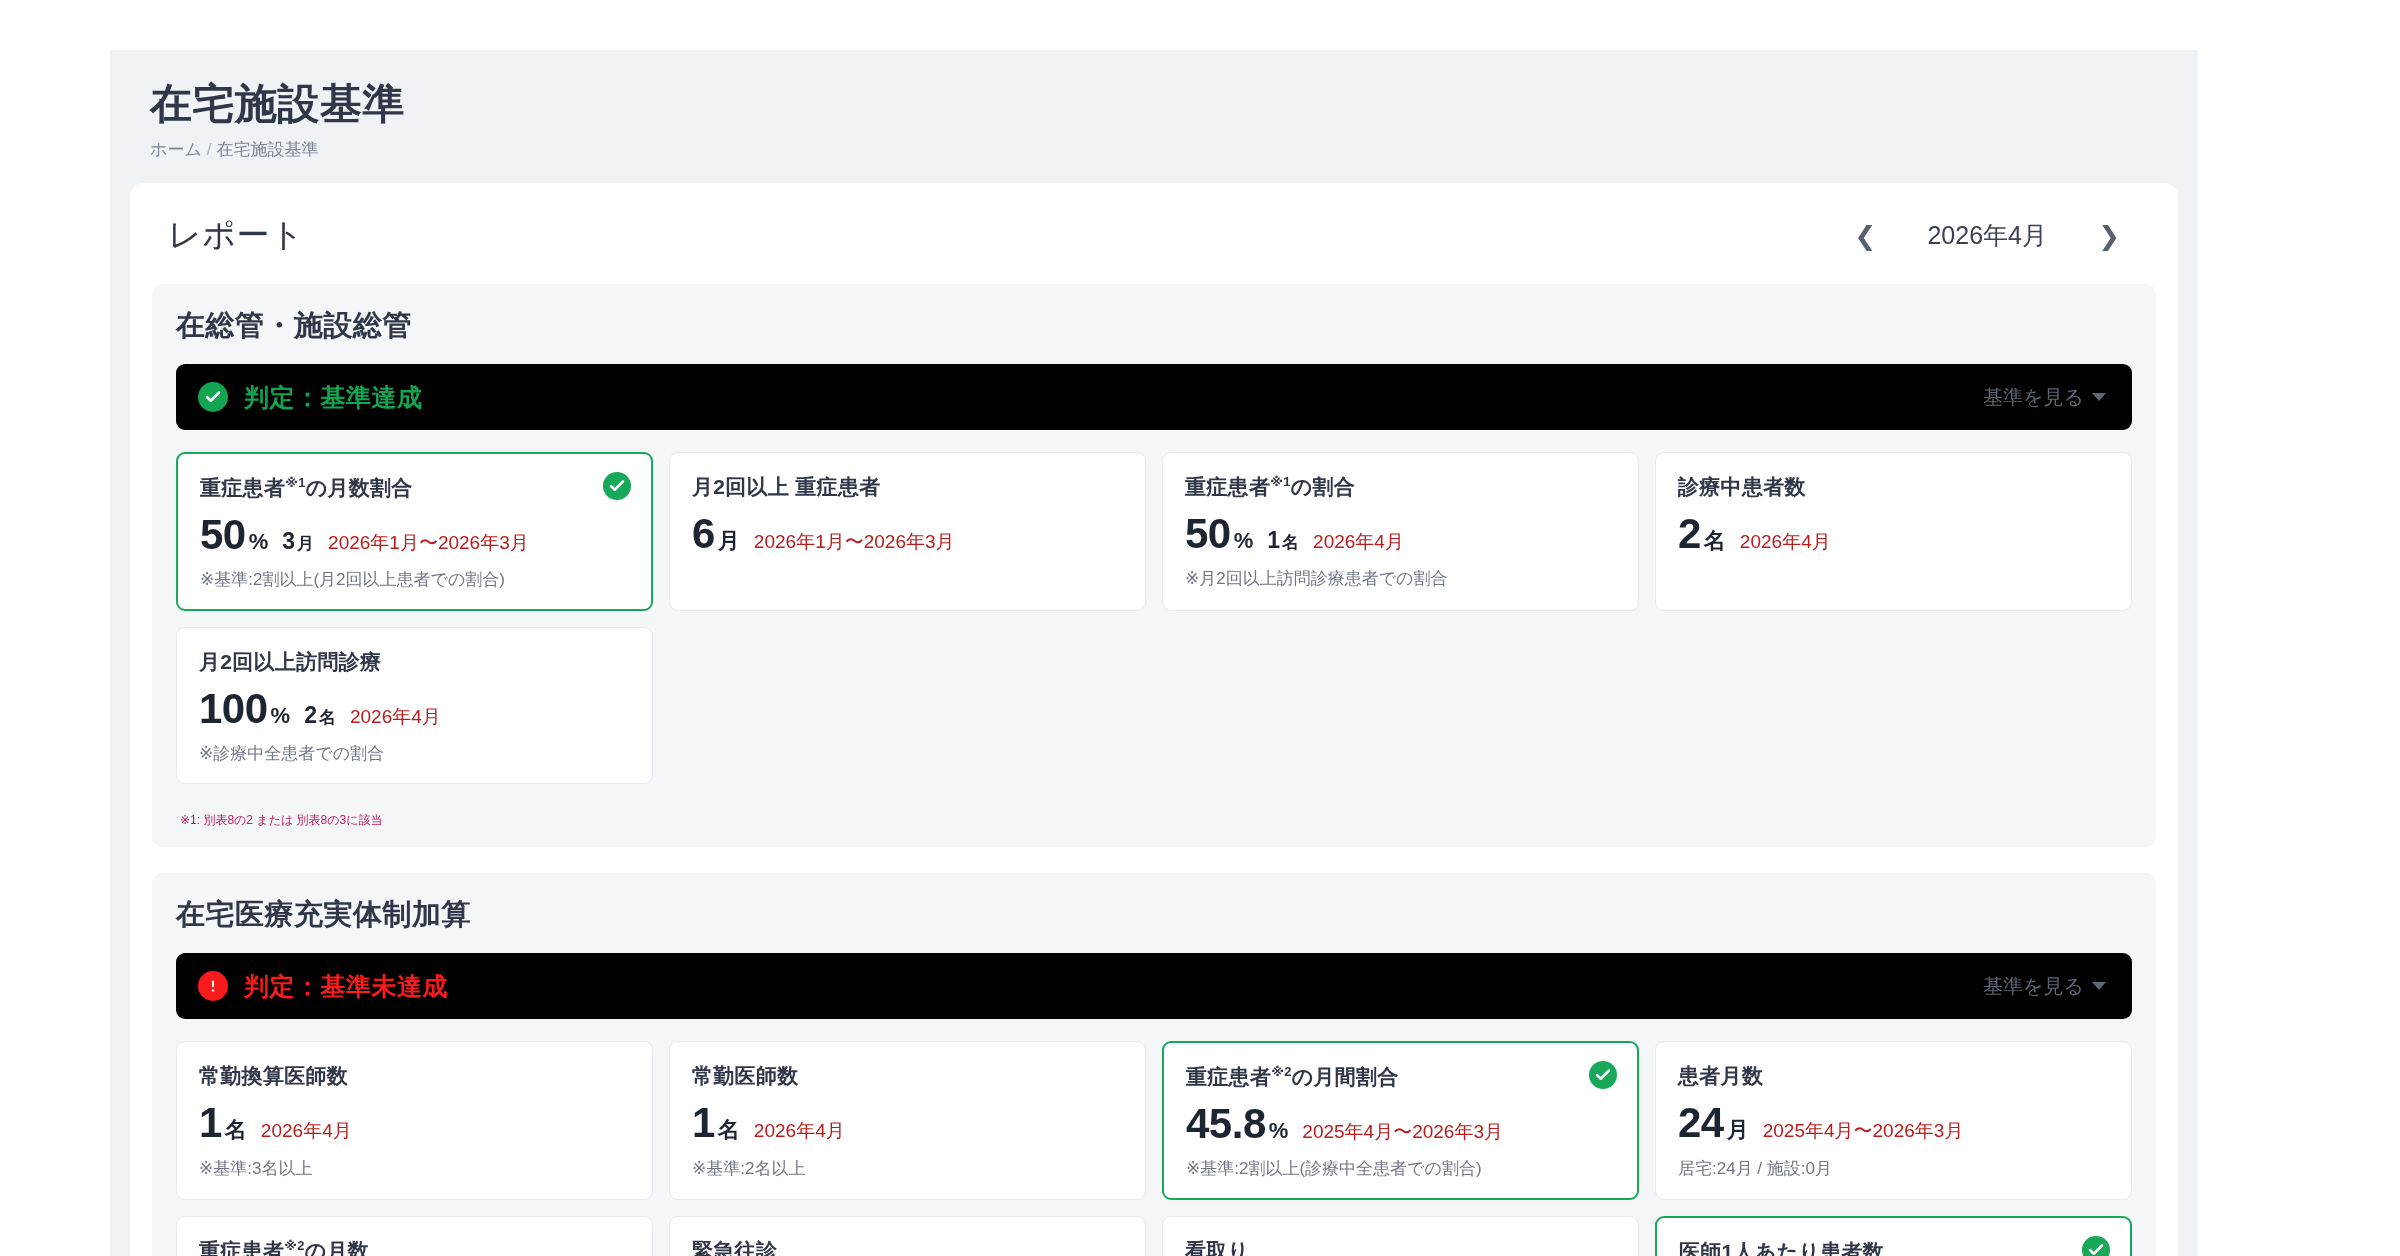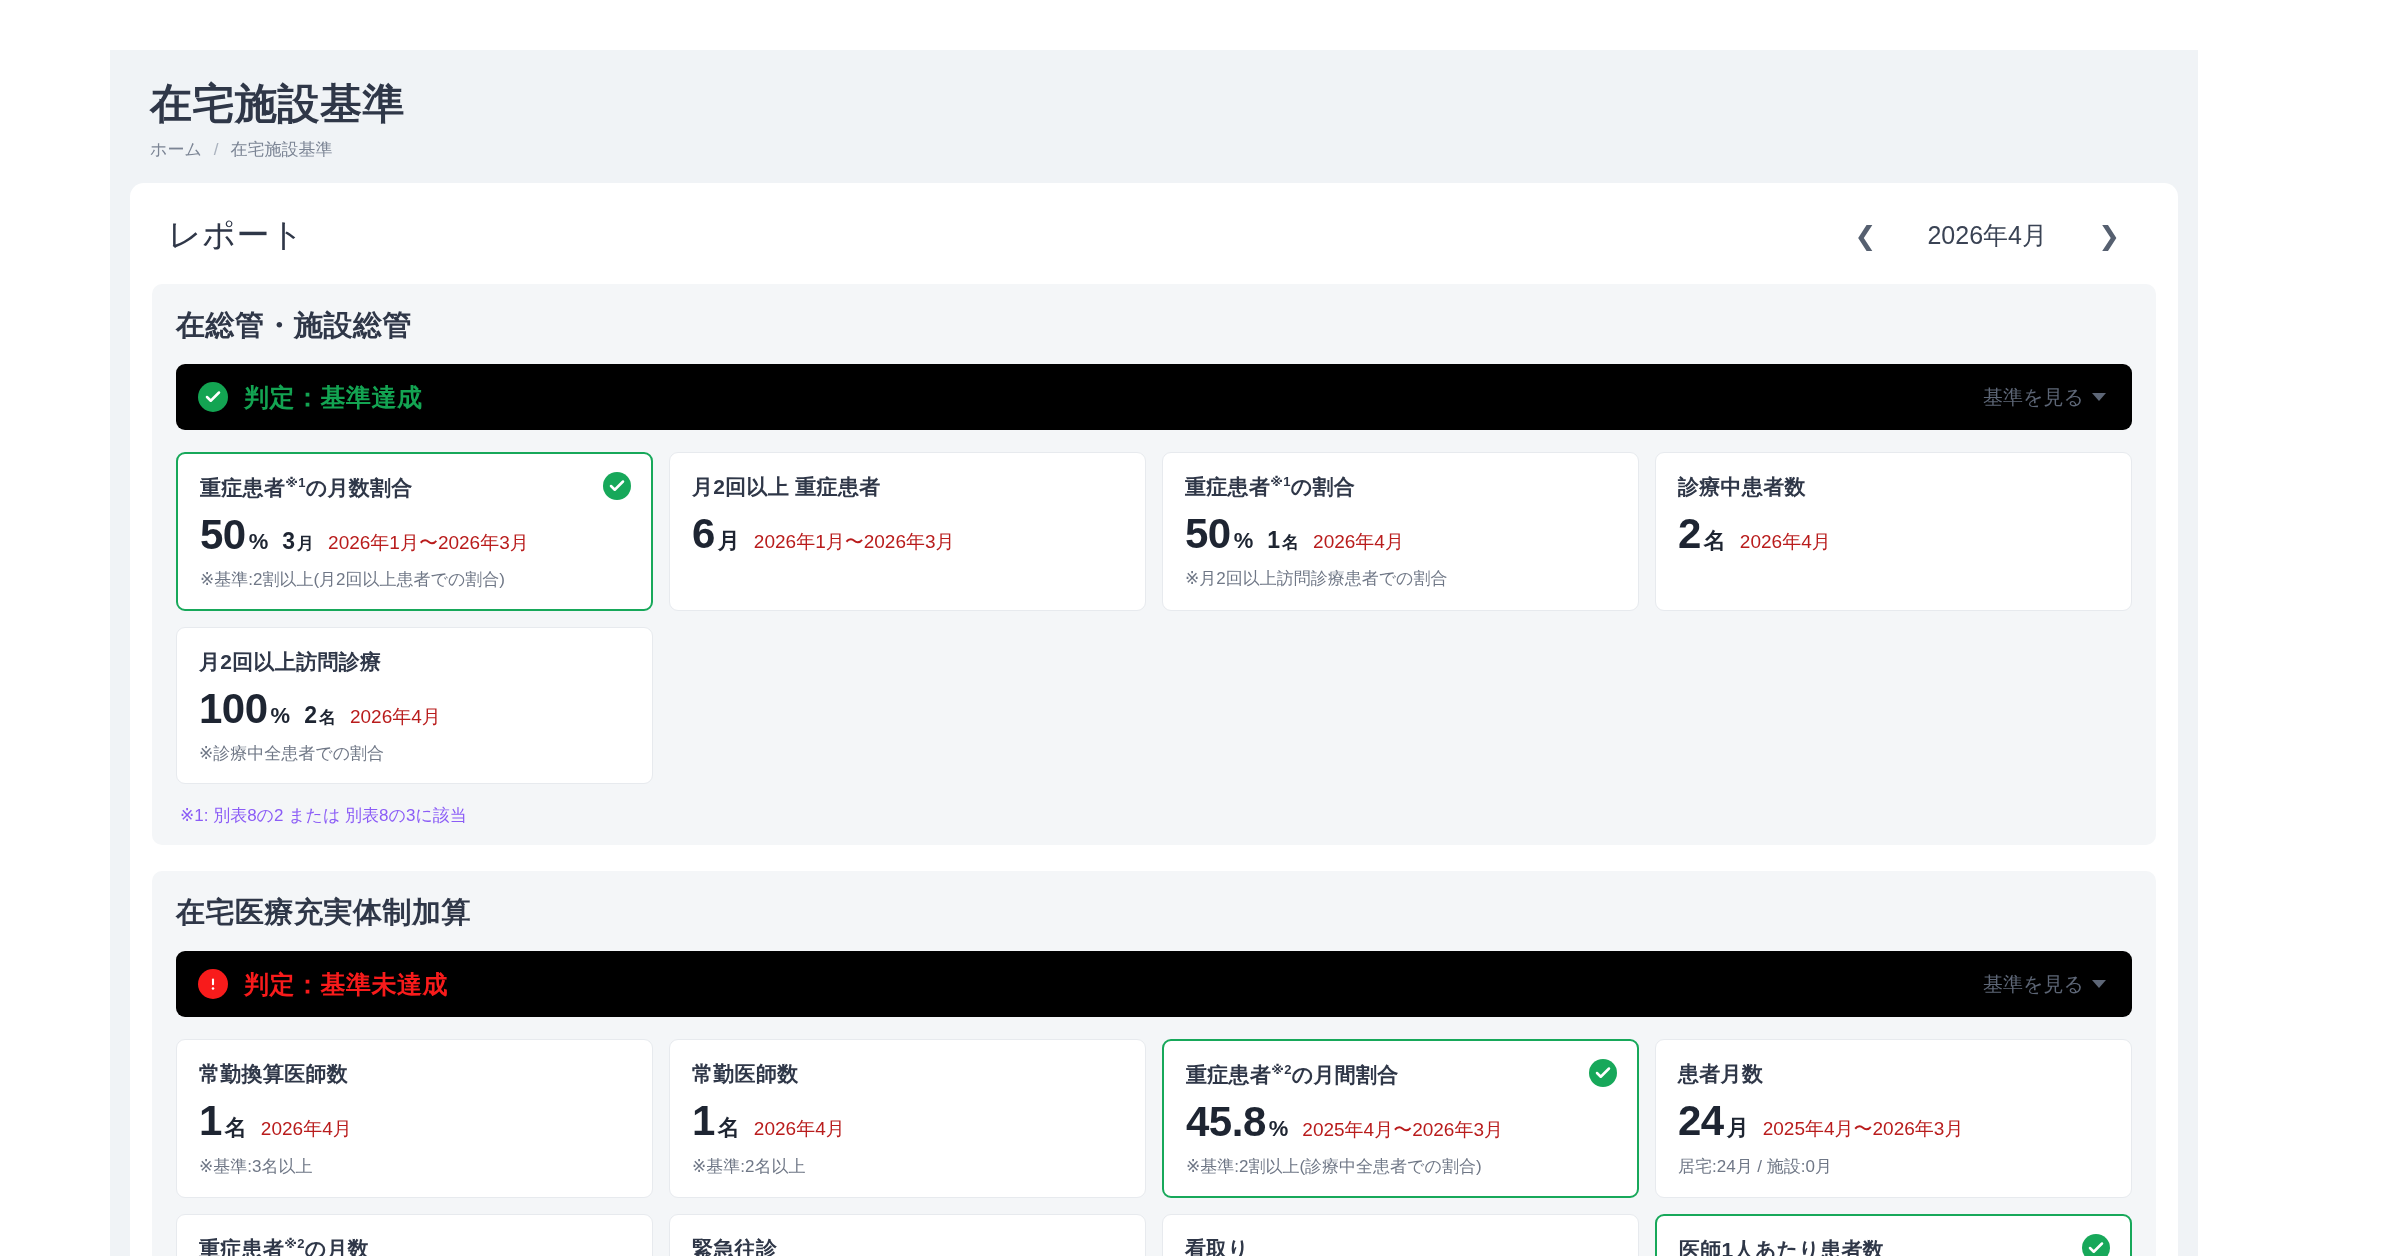--- a/index.html
+++ b/index.html
@@ -28,21 +28,21 @@
     color: #2f3748;
     letter-spacing: 0.5px;
     line-height: 1.15;
   }
   .breadcrumb {
     margin-top: 10px;
     font-size: 17px;
     color: #7b8494;
     display: flex;
     align-items: center;
-    gap: 12px;
+    gap: 5px;
   }
   .breadcrumb .sep { color: #aab2be; }
 
   
   .report-panel {
     margin: 22px 20px 0 20px;
     background: #ffffff;
     border-radius: 14px 14px 0 0;
     min-height: 1100px;
     padding: 0 0 40px 0;
@@ -216,23 +216,23 @@
   .card-check {
     position: absolute;
     top: 18px;
     right: 20px;
     width: 28px; height: 28px;
     border-radius: 50%;
     background: #17a85a;
     display: flex; align-items: center; justify-content: center;
   }
   .footnote {
-    margin-top: 20px;
-    font-size: 17px;
-    color: #8b5cf6;
+    margin-top: 28px;
+    font-size: 12px;
+    color: #be185d;
     padding-left: 4px;
   }
 </style>
 </head>
 <body>
 
 <div class="viewport">
 
   <div class="page-head">
     <div class="page-title">在宅施設基準</div>

